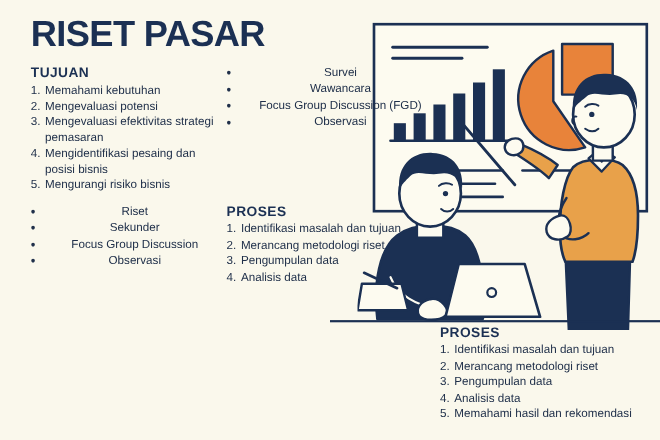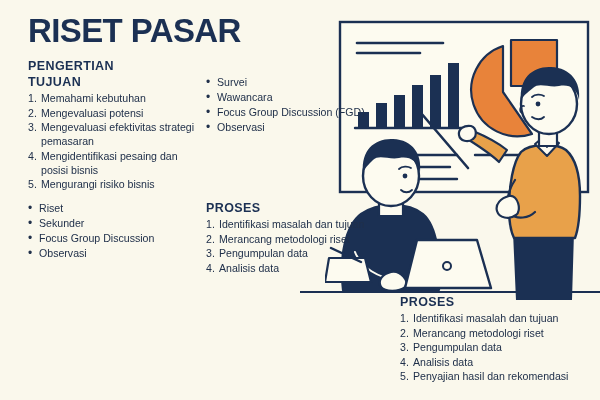--- a/index.html
+++ b/index.html
@@ -76,21 +76,21 @@
     color:#20304A;
     display:flex;
     margin-bottom:0.5px;
   }
   ul.bul li .d {
     width:11px; flex:none;
     text-align:left;
     font-size:12px;
     line-height:1.18;
   }
-  ul.bul li .t { flex:1; }
+  ul.bul li .t { flex:1;text-align:center; }
 
   .band-top { margin-bottom:9px; }
   .band-bot .col-left { width:178px; }
 
   
   .proses-far {
     position:absolute;
     left:400px;
     top:295px;
     width:200px;
@@ -194,21 +194,20 @@
       </g>
     </svg>
   </div>
 
   <div class="divider-desk"></div>
 
   <div class="text-panel">
 
     <div class="poster-title">RISET PASAR</div>
 
-    <div class="sec-head">PENGERTIAN</div>
 
     <div class="band band-top">
       <div class="col-left">
         <div class="sec-head">TUJUAN</div>
         <ol class="num">
           <li>
               <span class="n">1.</span>
               <span class="t">Memahami kebutuhan</span>
             </li>
           <li>
@@ -310,18 +309,18 @@
       <li>
           <span class="n">3.</span>
           <span class="t">Pengumpulan data</span>
         </li>
       <li>
           <span class="n">4.</span>
           <span class="t">Analisis data</span>
         </li>
       <li>
           <span class="n">5.</span>
-          <span class="t">Penyajian hasil dan rekomendasi</span>
+          <span class="t">Memahami hasil dan rekomendasi</span>
         </li>
     </ol>
   </div>
 
 </div>
 
 </body></html>

